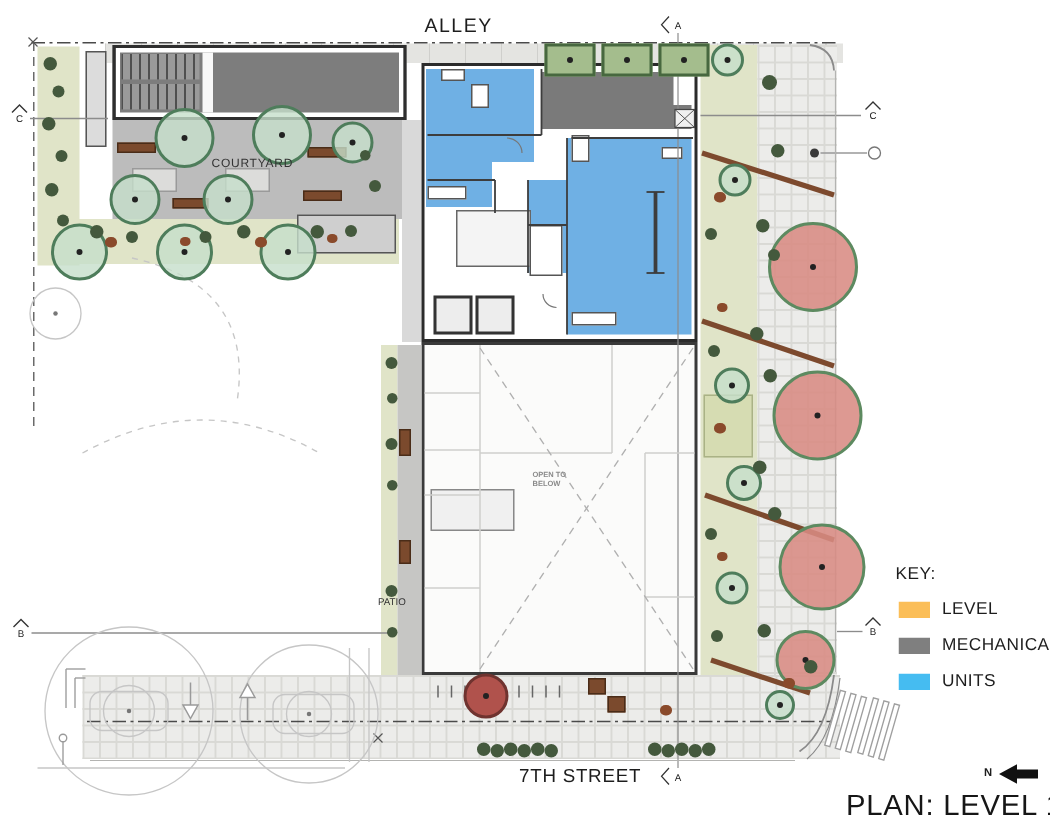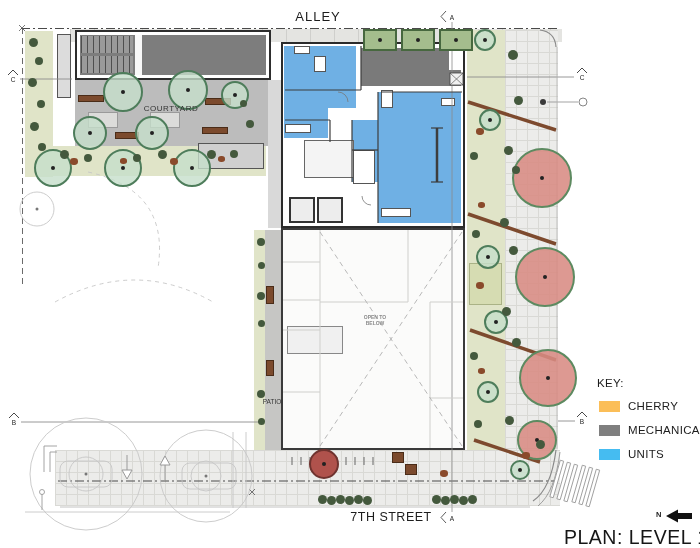--- a/index.html
+++ b/index.html
@@ -36,21 +36,21 @@
     margin:-2px 0 0 -2px;border-radius:50%;background:#222;}
   .tg{background:rgba(198,222,203,.8);border:2px solid #4e7d5b;}
   .tp{background:rgba(216,139,131,.88);border:2px solid #5d8a60;}
   .tr{background:#b0524c;border:2px solid #6f332f;}
   .hedge{position:absolute;background:#a4bd8d;border:2px solid #47683f;box-sizing:border-box;}
   .shrub{position:absolute;border-radius:50%;background:#44593d;}
   .rust{position:absolute;border-radius:45%;background:#8a4a2b;}
   .bench{position:absolute;background:#7b4a2d;border:1px solid #4a2c18;box-sizing:border-box;}
   .table{position:absolute;background:#dcdcda;border:1px solid #9a9a9a;box-sizing:border-box;}
   .lbl{position:absolute;color:#1d1d1d;white-space:nowrap;}
-  .ctr{text-align:center;}
+  .ctr{}
   .krow{position:absolute;left:599px;display:flex;align-items:center;gap:8px;}
   .krow span{font-size:11.5px;color:#1d1d1d;letter-spacing:.3px;}
   svg.overlay{position:absolute;left:0;top:0;}
 </style>
 </head>
 <body>
 
 <div id="plan">
 
   <div class="a alleypave" style="left:70px;top:29px;width:492px;height:13px"></div>
@@ -340,21 +340,21 @@
   <div class="lbl ctr" style="left:355px;top:314px;width:40px;font-size:5px;color:#8a8a8a;font-weight:bold;line-height:6px">
     <div>OPEN TO</div>
     <div>BELOW</div>
   </div>
 
   <div class="lbl" style="left:597px;top:377px;font-size:11.5px;letter-spacing:.3px">KEY:</div>
   <div class="krow" style="top:400px">
     <svg width="21" height="11">
         <rect width="21" height="11" fill="#FBBE58"></rect>
       </svg>
-    <span>CHERRY</span>
+    <span>LEVEL</span>
   </div>
   <div class="krow" style="top:424px">
     <svg width="21" height="11">
         <rect width="21" height="11" fill="#7F7F7F"></rect>
       </svg>
     <span>MECHANICAL</span>
   </div>
   <div class="krow" style="top:448px">
     <svg width="21" height="11">
         <rect width="21" height="11" fill="#45BCF1"></rect>

